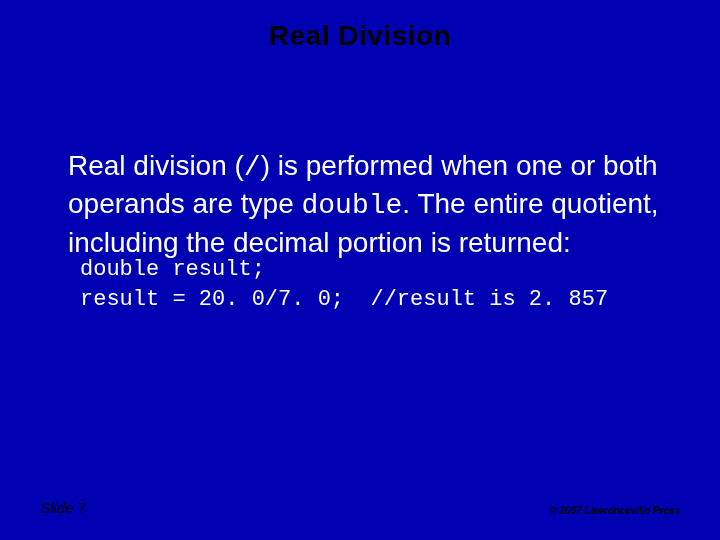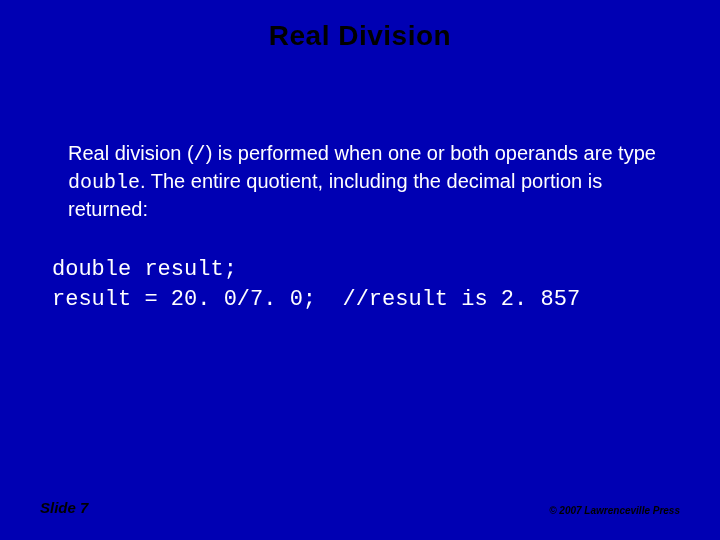--- a/index.html
+++ b/index.html
@@ -13,47 +13,47 @@
   .title {
     text-align: center;
     font-weight: bold;
     font-size: 28px;
     color: #000000;
     padding-top: 20px;
     letter-spacing: 0.5px;
   }
   .body-text {
     position: absolute;
-    top: 140px;
+    top: 148px;
     left: 68px;
     right: 60px;
-    font-size: 20px;
+    font-size: 28px;
     line-height: 1.3;
     color: #ffffff;
   }
   .mono {
     font-family: "Courier New", Courier, monospace;
   }
   .code-block {
     position: absolute;
     top: 255px;
-    left: 52px;
+    left: 80px;
     right: 40px;
     font-family: "Courier New", Courier, monospace;
     font-size: 22px;
     line-height: 1.35;
     color: #ffffff;
     white-space: pre;
   }
   .footer-left {
     position: absolute;
     bottom: 24px;
     left: 40px;
     font-style: italic;
-    font-weight: bold;
+    font-weight: normal;
     font-size: 15px;
     color: #000000;
   }
   .footer-right {
     position: absolute;
     bottom: 24px;
     right: 40px;
     font-style: italic;
     font-weight: bold;
     font-size: 10px;

